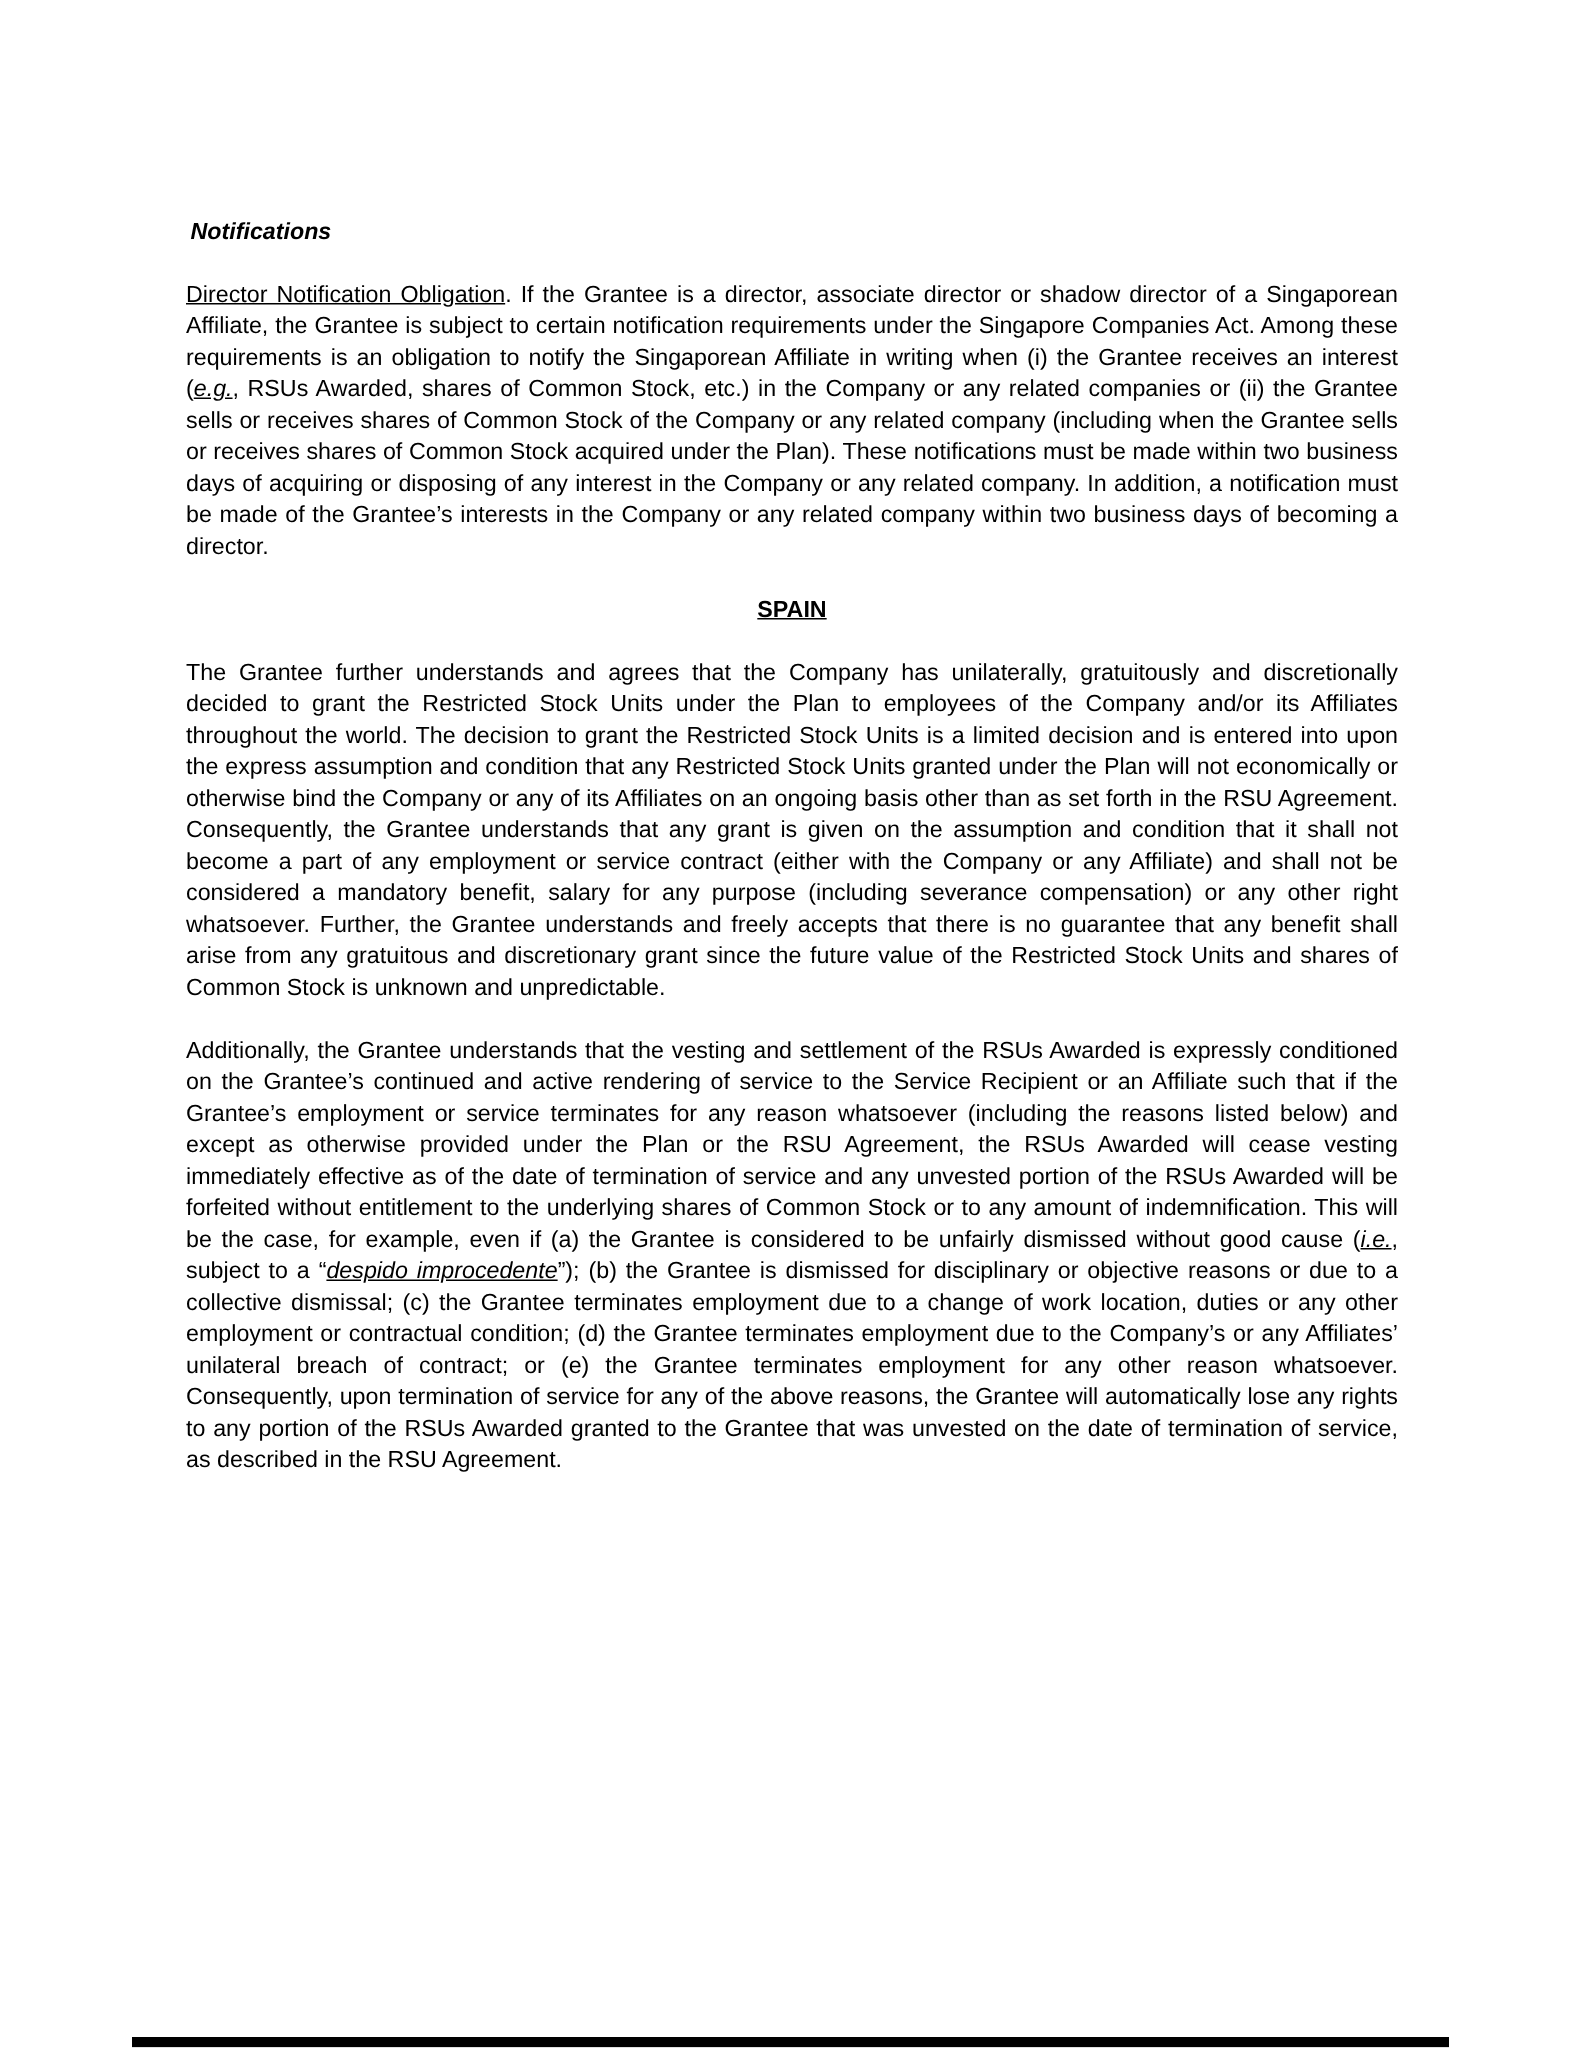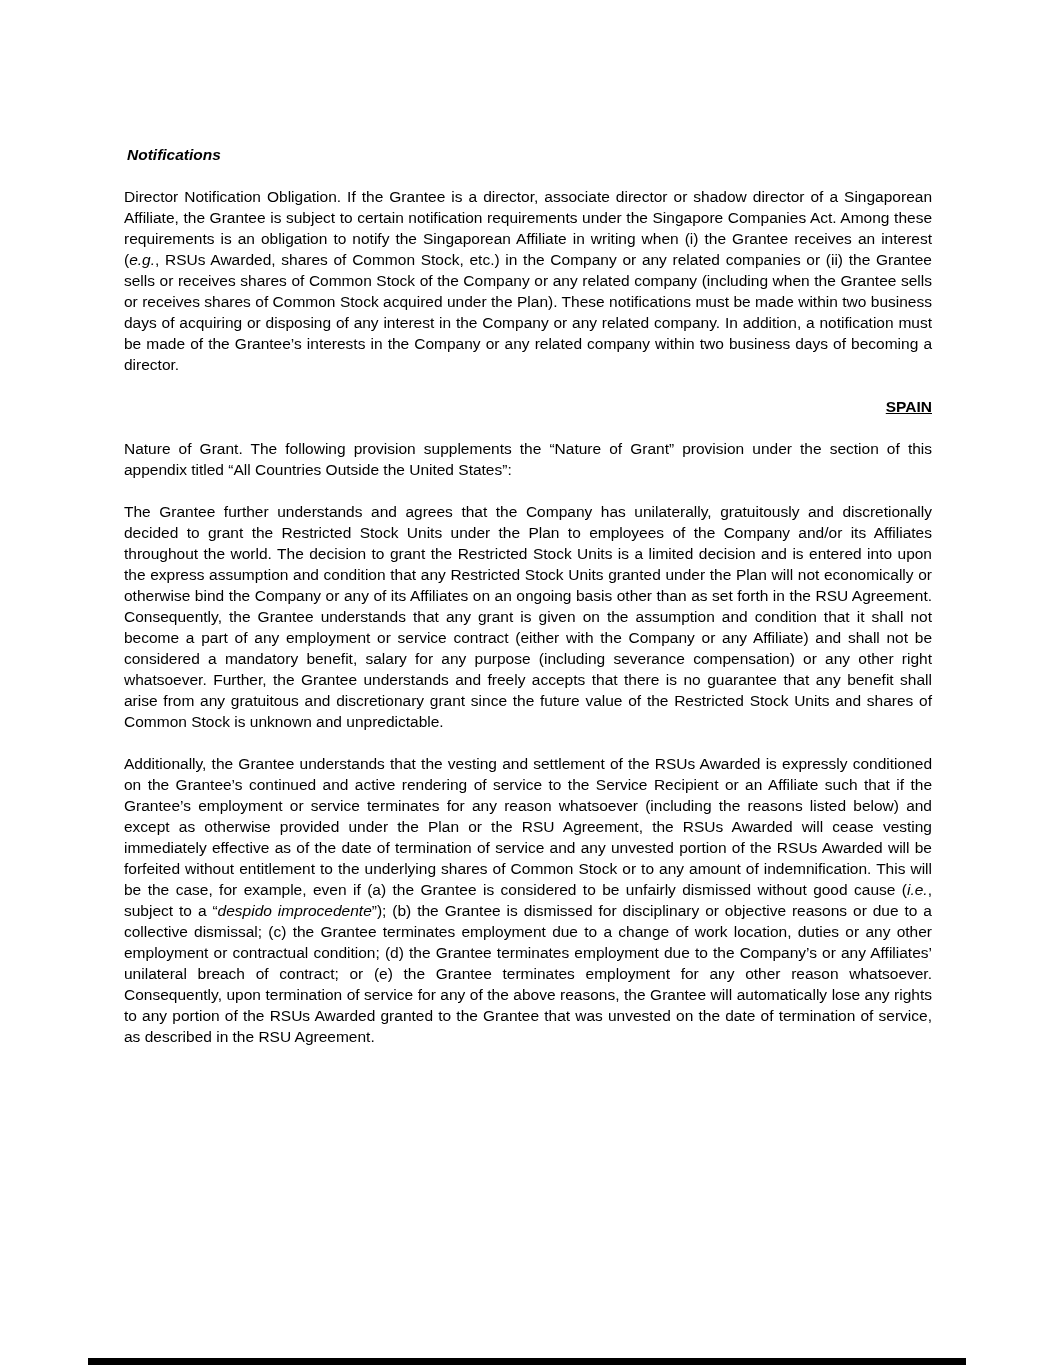--- a/index.html
+++ b/index.html
@@ -31,24 +31,24 @@
   }
   .h-bold-italic {
     font-weight: bold;
     font-style: italic;
     padding-left: 3px;
     text-align: left;
   }
   .h-bold-underline {
     font-weight: bold;
     text-decoration: underline;
-    text-align: right;
+    text-align: center;
   }
-  .seg-u { }
-  .seg-i { font-style: italic; }
+  .seg-u { text-decoration: underline; }
+  .seg-i { font-style: italic; text-decoration: underline; }
   .bottom-bar {
     position: absolute;
     left: 88px;
     width: 878px;
     height: 7px;
     bottom: 0;
     background: #000000;
   }
 </style>
 </head>
@@ -57,21 +57,20 @@
 <div class="page">
   <div class="content">
 
     <div class="block h-bold-italic">Notifications</div>
 
     <p class="block"><span class="seg-u">Director Notification Obligation</span><span>.  If the Grantee is a director, associate director or shadow director of a Singaporean Affiliate, the Grantee is subject to certain notification requirements under the Singapore Companies Act.  Among these requirements is an obligation to notify the Singaporean Affiliate in writing when (i) the Grantee receives an interest (</span><span class="seg-i">e.g.</span><span>, RSUs Awarded, shares of Common Stock, etc.) in the Company or any related companies or (ii) the Grantee sells or receives shares of Common Stock of the Company or any related company (including when the Grantee sells or receives shares of Common Stock acquired under the Plan).  These notifications must be made within two business days of acquiring or disposing of any interest in the Company or any related company.  In addition, a notification must be made of the Grantee’s interests in the Company or any related company within two business days of becoming a director.</span></p>
 
     <div class="block h-bold-underline">SPAIN</div>
 
 
-    <p class="block"><span class="seg-u">Nature of Grant</span><span>.  The following provision supplements the “Nature of Grant” provision under the section of this appendix titled “All Countries Outside the United States”:</span></p>
 
 
     <p class="block">The Grantee further understands and agrees that the Company has unilaterally, gratuitously and discretionally decided to grant the Restricted Stock Units under the Plan to employees of the Company and/or its Affiliates throughout the world.  The decision to grant the Restricted Stock Units is a limited decision and is entered into upon the express assumption and condition that any Restricted Stock Units granted under the Plan will not economically or otherwise bind the Company or any of its Affiliates on an ongoing basis other than as set forth in the RSU Agreement.  Consequently, the Grantee understands that any grant is given on the assumption and condition that it shall not become a part of any employment or service contract (either with the Company or any Affiliate) and shall not be considered a mandatory benefit, salary for any purpose (including severance compensation) or any other right whatsoever.  Further, the Grantee understands and freely accepts that there is no guarantee that any benefit shall arise from any gratuitous and discretionary grant since the future value of the Restricted Stock Units and shares of Common Stock is unknown and unpredictable.</p>
 
     <p class="block"><span>Additionally, the Grantee understands that the vesting and settlement of the RSUs Awarded is expressly conditioned on the Grantee’s continued and active rendering of service to the Service Recipient or an Affiliate such that if the Grantee’s employment or service terminates for any reason whatsoever (including the reasons listed below) and except as otherwise provided under the Plan or the RSU Agreement, the RSUs Awarded will cease vesting immediately effective as of the date of termination of service and any unvested portion of the RSUs Awarded will be forfeited without entitlement to the underlying shares of Common Stock or to any amount of indemnification. This will be the case, for example, even if (a) the Grantee is considered to be unfairly dismissed without good cause (</span><span class="seg-i">i.e.</span><span>, subject to a “</span><span class="seg-i">despido improcedente</span><span>”); (b) the Grantee is dismissed for disciplinary or objective reasons or due to a collective dismissal; (c) the Grantee terminates employment due to a change of work location, duties or any other employment or contractual condition; (d) the Grantee terminates employment due to the Company’s or any Affiliates’ unilateral breach of contract; or (e) the Grantee terminates employment for any other reason whatsoever. Consequently, upon termination of service for any of the above reasons, the Grantee will automatically lose any rights to any portion of the RSUs Awarded granted to the Grantee that was unvested on the date of termination of service, as described in the RSU Agreement.</span></p>
 
   </div>
 
   <div class="bottom-bar"></div>
 </div>

